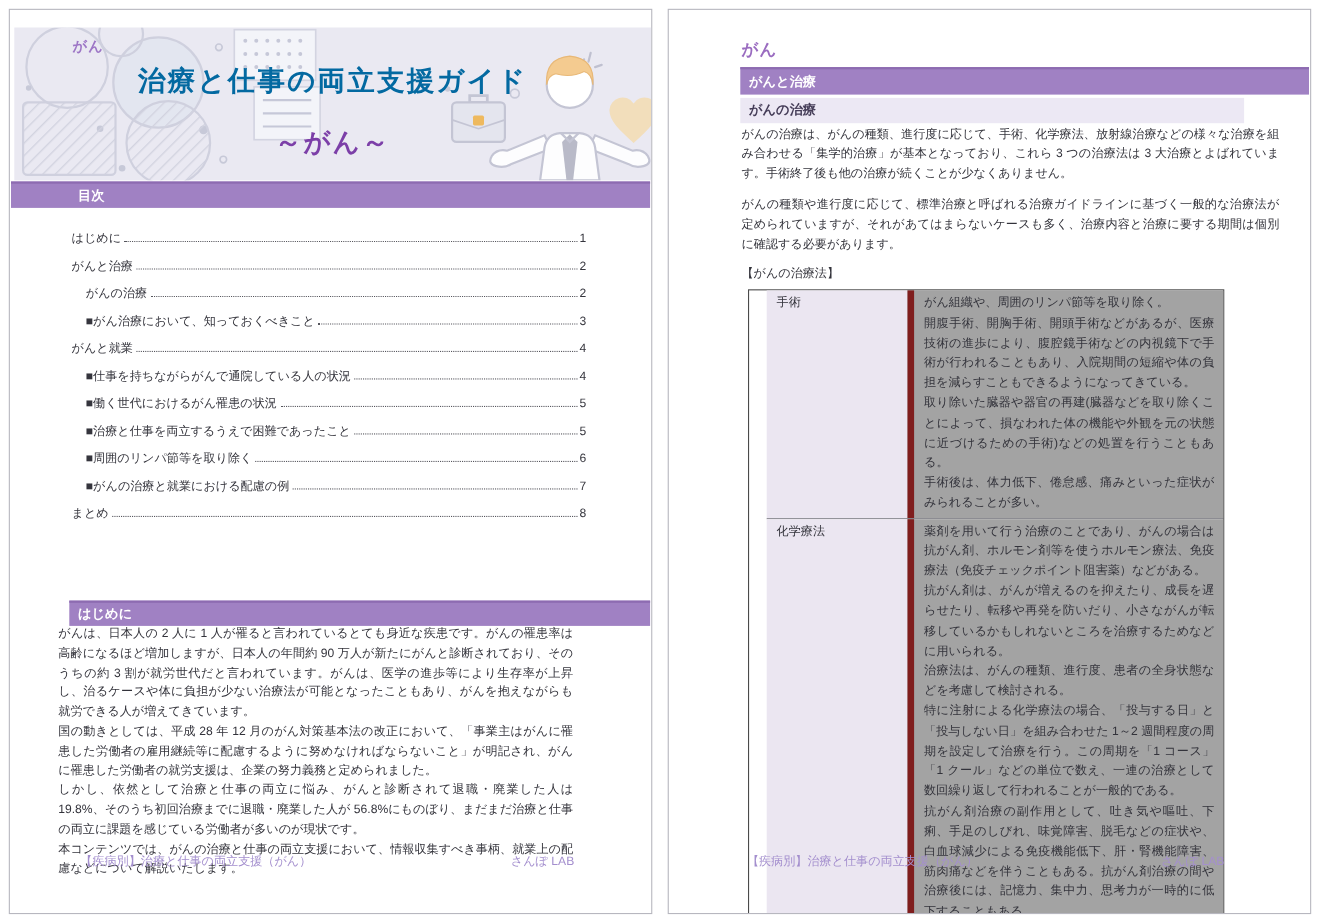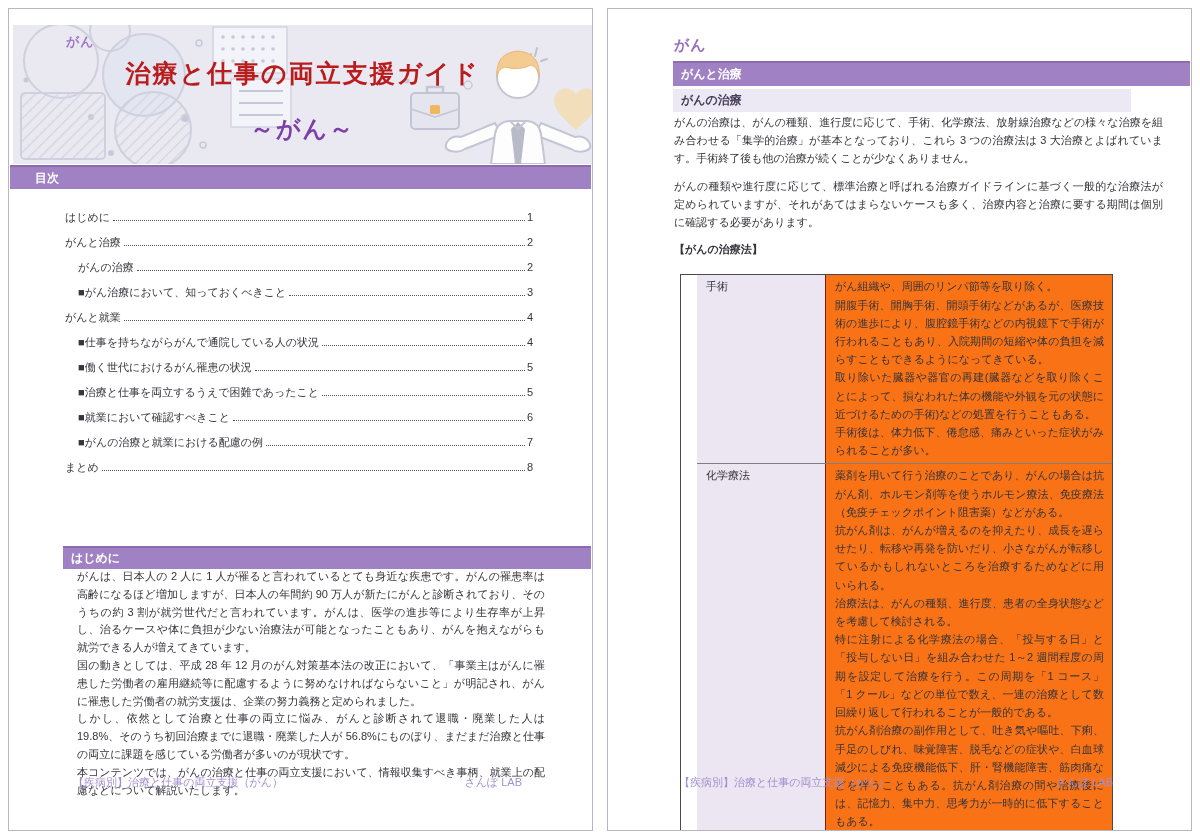--- a/index.html
+++ b/index.html
@@ -23,47 +23,47 @@
     position:absolute;left:4px;top:16px;width:579px;height:139px;
     background:#eae9f2;overflow:hidden;
   }
   .banner svg{position:absolute;left:0;top:0;}
   .banner-tag{
     position:absolute;left:53px;top:8px;font-size:13px;font-weight:bold;
     color:#9d76c6;letter-spacing:1px;
   }
   .doc-title{
     position:absolute;left:0;top:32px;width:100%;text-align:center;
-    font-size:25px;font-weight:bold;color:#b91c1c;letter-spacing:2px;
+    font-size:25px;font-weight:bold;color:#0369a1;letter-spacing:2px;
   }
   .doc-subtitle{
     position:absolute;left:0;top:88px;width:100%;text-align:center;
     font-size:24px;font-weight:bold;color:#7c3fa8;letter-spacing:2px;
   }
 
   
   .bar{
     background:#a081c3;border-top:2px solid #8d6bb1;
     color:#ffffff;font-weight:bold;font-size:12px;
     box-sizing:border-box;display:flex;align-items:center;
   }
-  .toc-bar{position:absolute;left:1px;right:1px;top:156px;height:24px;padding-left:25px;}
+  .toc-bar{position:absolute;left:1px;right:1px;top:156px;height:24px;padding-left:61px;}
   .intro-bar{position:absolute;left:54px;right:1px;top:537px;height:23px;padding-left:8px;}
 
   
   .toc{position:absolute;left:56px;top:196px;width:468px;font-size:11px;color:#35353d;}
   .toc-item{display:flex;align-items:baseline;height:25px;line-height:25px;cursor:default;}
   .toc-indent-1{padding-left:13px;}
   .toc-label{white-space:nowrap;}
   .toc-dots{flex:1;border-bottom:1.4px dotted #55555c;margin:0 2px 7px 3px;min-width:12px;}
   .toc-page{white-space:nowrap;}
 
   
   .intro-text{
-    position:absolute;left:68px;top:559px;width:468px;
+    position:absolute;left:44px;top:559px;width:468px;
     font-size:11px;line-height:17.8px;text-align:justify;color:#33333b;
   }
   .intro-text p{margin:0;}
 
   
   .pfooter{
     position:absolute;top:766px;display:flex;justify-content:space-between;
     font-size:11px;color:#a48fce;
   }
   .pfooter-left-page{left:64px;right:70px;}
@@ -78,32 +78,32 @@
   .sub-bar{
     position:absolute;left:65px;top:80px;width:458px;height:23px;
     background:#ece8f4;color:#453d58;font-weight:bold;font-size:12px;
     display:flex;align-items:center;padding-left:8px;box-sizing:border-box;
   }
   .rp-content{
     position:absolute;left:66px;top:104px;width:489px;
     font-size:11px;line-height:18.2px;text-align:justify;color:#33333b;
   }
   .rp-content p{margin:0 0 9px 0;}
-  .table-caption{margin:2px 0 16px 0;font-size:11px;text-align:left;font-weight:bold;}
+  .table-caption{margin:2px 0 5px 0;font-size:11px;text-align:left;}
   .ttable{
     margin-left:6px;width:433px;border:1.5px solid #4a4a4a;box-sizing:border-box;
   }
   .trow{display:flex;border-top:1px solid #7d7d84;margin-left:16px;}
   .trow:first-child{border-top:none;}
   .tlabel{
     width:128px;box-sizing:border-box;background:#ebe6f1;
     padding:2px 6px 4px 9px;flex:none;text-align:left;
   }
   .tdesc{
-    flex:1;box-sizing:border-box;border-left:1px solid #7f1d1d;background:#f97316;
+    flex:1;box-sizing:border-box;border-left:6px solid #7f1d1d;background:#a3a3a3;
     padding:2px 8px 4px 9px;white-space:pre-line;text-align:justify;
   }
 </style>
 </head>
 <body>
 
 <div class="page page-left">
 
   <div class="banner">
     <svg width="579" height="139" viewBox="0 0 579 139">
@@ -236,21 +236,21 @@
         <span class="toc-page">5</span>
       </div>
 
       <div class="toc-item toc-indent-1">
         <span class="toc-label">■治療と仕事を両立するうえで困難であったこと</span>
         <span class="toc-dots"></span>
         <span class="toc-page">5</span>
       </div>
 
       <div class="toc-item toc-indent-1">
-        <span class="toc-label">■就業において確認すべきこと</span>
+        <span class="toc-label">■周囲のリンパ節等を取り除く</span>
         <span class="toc-dots"></span>
         <span class="toc-page">6</span>
       </div>
 
       <div class="toc-item toc-indent-1">
         <span class="toc-label">■がんの治療と就業における配慮の例</span>
         <span class="toc-dots"></span>
         <span class="toc-page">7</span>
       </div>
 

